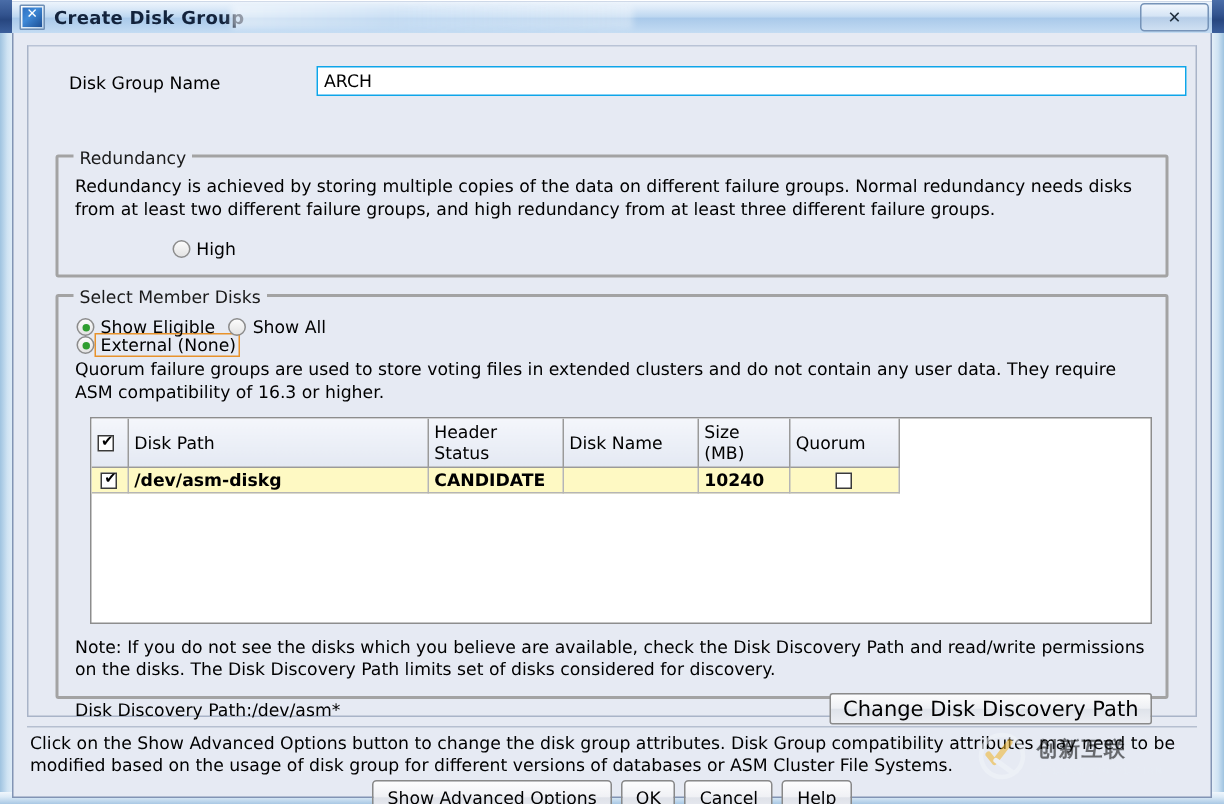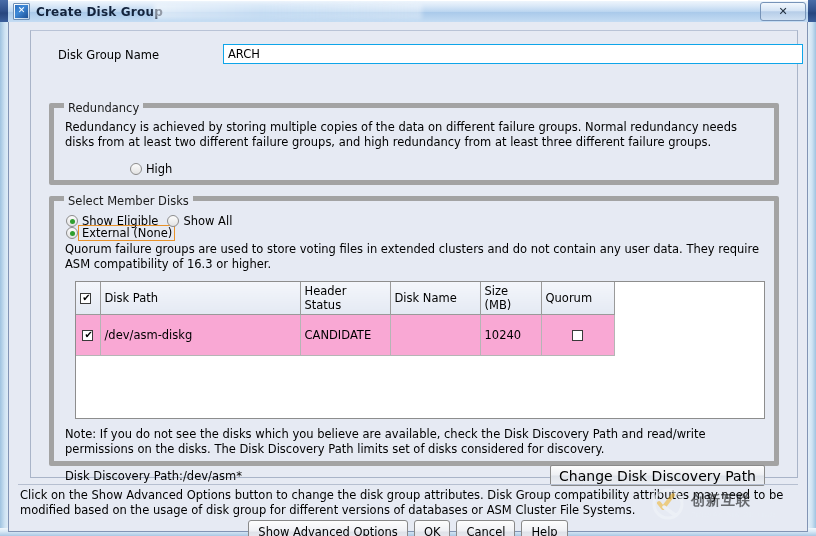--- a/index.html
+++ b/index.html
@@ -139,21 +139,21 @@
     position: relative;
     height: 510px;
     background: #e6eaf3;
     border-left: 1px solid #8294b4;
     border-right: 1px solid #8294b4;
     border-bottom: 1px solid #8294b4;
     box-sizing: border-box;
   }
   #content-panel {
     position: absolute;
-    left: 21px; top: 8px;
+    left: 9px; top: 8px;
     right: 9px;
     height: 448px;
     background: #e6eaf3;
     border: 1px solid #a9b4c8;
     border-top-color: #b9c3d6;
     box-sizing: border-box;
   }
 
   
   #name-row {
@@ -176,21 +176,21 @@
     font-size: 11.5px;
     color: #000;
     padding: 0 4px;
     box-sizing: border-box;
     outline: none;
   }
 
   
   .groupbox {
     position: absolute;
-    border: 5px solid #a3a3a3;
+    border: 2px solid #a3a3a3;
     border-radius: 2px;
     box-sizing: border-box;
   }
   .groupbox > .gb-title {
     position: absolute;
     top: -7px; left: 10px;
     background: #e6eaf3;
     padding: 0 4px;
     font-size: 11.5px;
     color: #1a1a1a;
@@ -283,27 +283,28 @@
     border-right: 1px solid #9a9a9a;
     border-bottom: 1px solid #9a9a9a;
     font-weight: normal;
     text-align: left;
     padding: 2px 4px;
     height: 16px;
     box-sizing: border-box;
     color: #000;
   }
   #disk-table td {
-    background: #f9a8d4;
+    background: #fef9c3;
     border-right: 1px solid #b5b5b5;
     border-bottom: 1px solid #b5b5b5;
-    padding: 13px 4px;
+    padding: 1px 4px;
     height: 16px;
     box-sizing: border-box;
     white-space: nowrap;
+    font-weight: bold;
   }
   th.c-check, td.c-check { width: 24px; text-align: center; padding: 0; }
   th.c-path,  td.c-path  { width: 200px; }
   th.c-hdr,   td.c-hdr   { width: 90px; }
   th.c-name,  td.c-name  { width: 90px; }
   th.c-size,  td.c-size  { width: 61px; }
   th.c-quo,   td.c-quo   { width: 73px; text-align: center; padding: 0; }
 
   .tick-box {
     display: inline-block;

